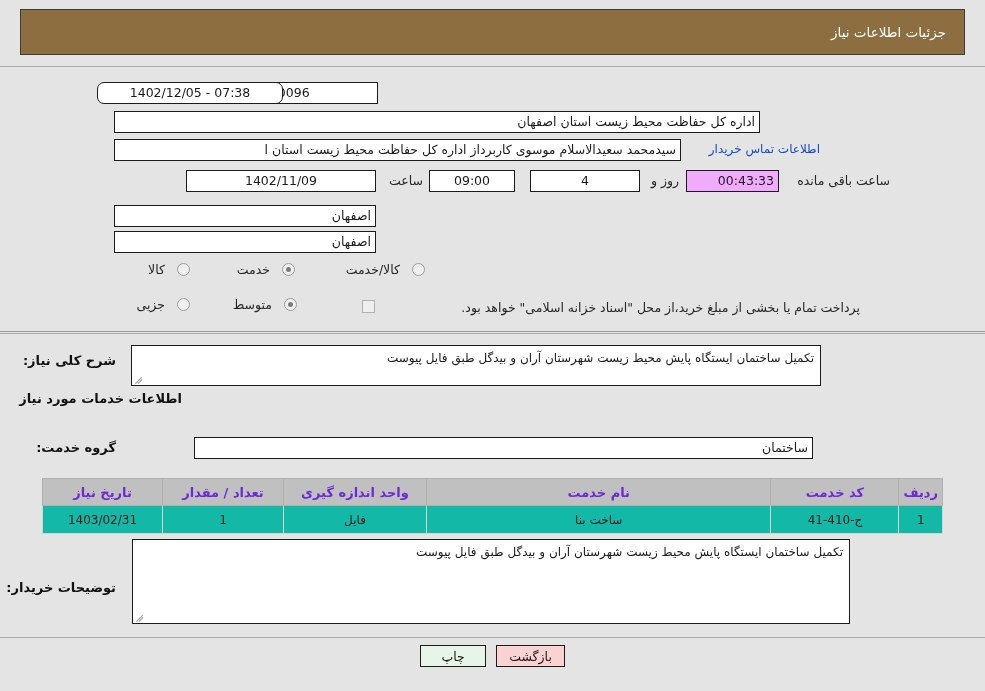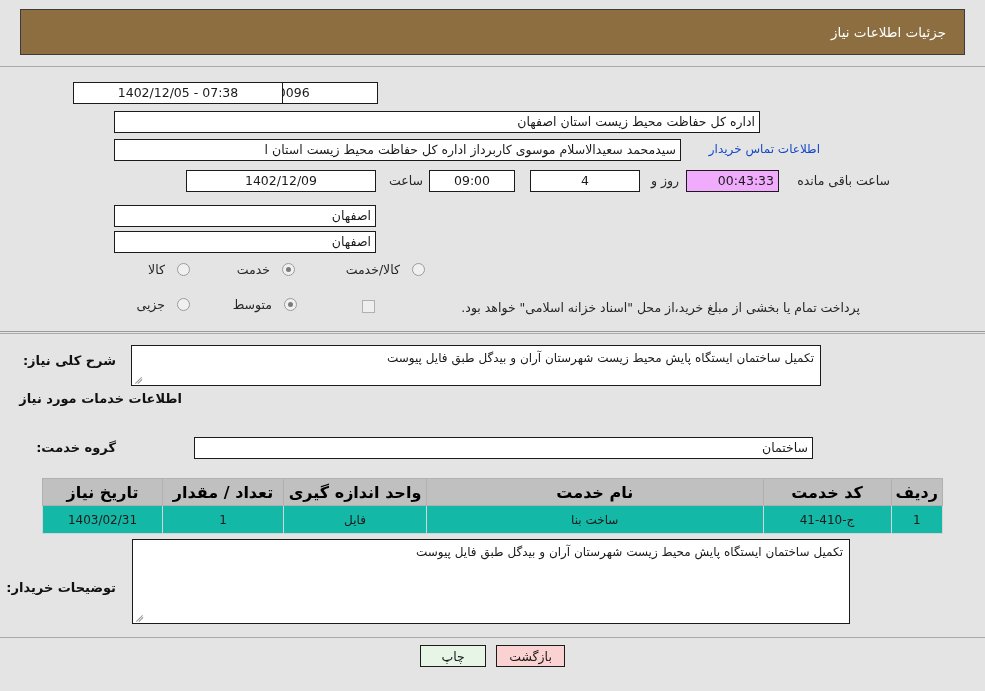--- a/index.html
+++ b/index.html
@@ -181,23 +181,23 @@
     width: 901px;
     border-collapse: collapse;
     font-size: 12px;
     z-index: 1;
     border: 1px solid #b7b7b7;
     background: #fff;
   }
   #tbl th {
     background: #c0c0c0;
     border: 1px solid #b0b0b0;
-    color: #000000;
+    color: #6d28d9;
     font-weight: bold;
-    font-size: 16px;
+    font-size: 13px;
     height: 27px;
     padding: 0 4px;
     text-align: center;
     white-space: nowrap;
   }
   #tbl td {
     background: #14b8a6;
     border: 1px solid #d4d4d4;
     height: 28px;
     padding: 0 4px;
@@ -253,37 +253,37 @@
   <div class="panel" id="panel-top"></div>
 
   <div class="row" style="right:885px; top:83px; width:95px; justify-content:flex-start;">
     <span class="lbl">شماره نیاز:</span>
   </div>
   <div class="fld center ltr" style="position:absolute; right:607px; top:82px; width:264px; z-index:2;">1102003348000096</div>
 
   <div class="row" style="right:303px; top:83px;">
     <span class="lbl">تاریخ و ساعت اعلان عمومی:</span>
   </div>
-  <div class="fld center ltr" style="position:absolute; right:702px; top:82px; left:99px; width:210px; z-index:2;">1402/12/05 - 07:38</div>
+  <div class="fld center ltr" style="position:absolute; right:702px; top:82px; left:99px; width:186px; z-index:2;border-radius:7px;">1402/12/05 - 07:38</div>
 
   <div class="row" style="right:885px; top:112px;">
     <span class="lbl">نام دستگاه خریدار:</span>
   </div>
   <div class="fld right" style="position:absolute; right:225px; top:111px; width:646px; z-index:2;">اداره کل حفاظت محیط زیست استان اصفهان</div>
 
   <div class="row" style="right:885px; top:140px;">
     <span class="lbl">ایجاد کننده درخواست:</span>
   </div>
   <div class="fld right" style="position:absolute; right:304px; top:139px; width:567px; z-index:2;">سیدمحمد سعیدالاسلام موسوی کاربرداز اداره کل حفاظت محیط زیست استان ا</div>
   <a class="link" style="position:absolute; right:165px; top:142px; z-index:3;">اطلاعات تماس خریدار</a>
 
   <div class="row" style="right:885px; top:162px; width:96px; display:block; text-align:right; line-height:16px;">
     <span class="lbl" style="white-space:normal; display:block;">مهلت ارسال پاسخ: تا تاریخ:</span>
   </div>
-  <div class="fld center ltr" style="position:absolute; right:609px; top:170px; width:190px; z-index:2;">1402/12/09</div>
+  <div class="fld center ltr" style="position:absolute; right:609px; top:170px; width:190px; z-index:2;">1402/11/09</div>
   <span class="lbl" style="position:absolute; right:562px; top:173px; z-index:2;">ساعت</span>
   <div class="fld center ltr" style="position:absolute; right:470px; top:170px; width:86px; z-index:2;">09:00</div>
   <div class="fld center ltr" style="position:absolute; right:345px; top:170px; width:110px; z-index:2;">4</div>
   <span class="lbl" style="position:absolute; right:306px; top:173px; z-index:2;">روز و</span>
   <div class="fld center ltr warn" style="position:absolute; right:206px; top:170px; width:93px; z-index:2;">00:43:33</div>
   <span class="lbl" style="position:absolute; right:95px; top:173px; z-index:2;">ساعت باقی مانده</span>
 
   <div class="row" style="right:885px; top:206px;">
     <span class="lbl">استان محل تحویل:</span>
   </div>

